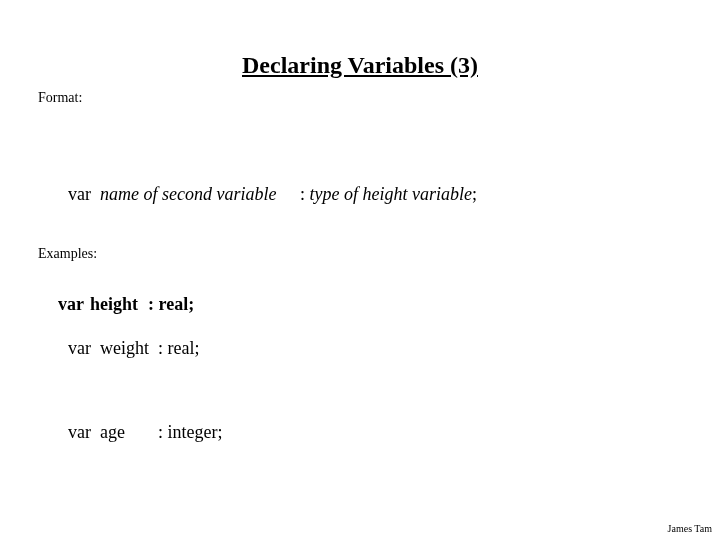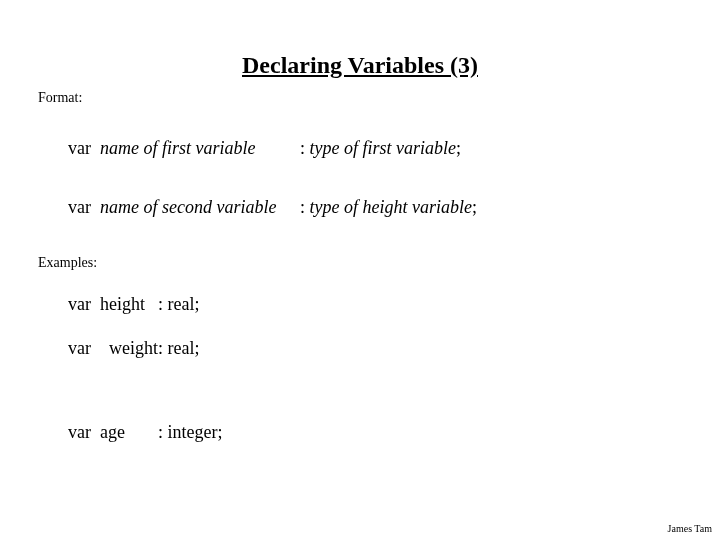--- a/index.html
+++ b/index.html
@@ -33,68 +33,64 @@
     position: absolute;
     font-size: 14px;
   }
   .section-format {
     top: 90px;
     left: 38px;
   }
   .section-examples {
     top: 246px;
     left: 38px;
-    margin-top: 9px;
   }
   .line {
     position: absolute;
     font-size: 18px;
     white-space: nowrap;
   }
   .line .ital { font-style: italic; }
   .col-var   { display: inline-block; }
   .col-name  { display: inline-block; }
   .footer {
     position: absolute;
     bottom: 6px;
     right: 8px;
     font-size: 10px;
     text-align: center;
   }
   .fmt1 { top: 138px; left: 68px; }
   .fmt2 { top: 184px; left: 68px; }
-  .ex1  { top: 294px; left: 68px; }
+  .ex1  { top: 294px; left: 58px; font-weight: bold; }
   .ex2  { top: 338px; left: 68px; }
   .ex3  { top: 382px; left: 68px; margin-top: 40px; }
 </style>
 </head>
 <body>
 
 <div class="slide">
 
   <div class="title">Declaring Variables (3)</div>
 
   <div class="section-label section-format">Format:</div>
 
-  <div class="line fmt1">
-    <span class="col-var" style="width:32px;">var</span><span class="ital col-name" style="width:200px;">name of first variable</span><span>: </span><span class="ital">type of first variable</span><span>;</span>
-  </div>
 
   <div class="line fmt2">
-    <span class="col-var" style="width:32px;">var</span><span class="ital col-name" style="width:200px;margin-top:13px;">name of second variable</span><span>: </span><span class="ital">type of height variable</span><span>;</span>
+    <span class="col-var" style="width:32px;">var</span><span class="ital col-name" style="width:200px;">name of second variable</span><span>: </span><span class="ital">type of height variable</span><span>;</span>
   </div>
 
   <div class="section-label section-examples">Examples:</div>
 
   <div class="line ex1">
     <span class="col-var" style="width:32px;">var</span><span class="col-name" style="width:58px;">height</span><span>: </span><span>real;</span>
   </div>
 
   <div class="line ex2">
-    <span class="col-var" style="width:32px;">var</span><span class="col-name" style="width:58px;text-align:right;">weight</span><span>: </span><span>real;</span>
+    <span class="col-var" style="width:32px;">var</span><span class="col-name" style="width:58px;">weight</span><span>: </span><span>real;</span>
   </div>
 
   <div class="line ex3">
     <span class="col-var" style="width:32px;">var</span><span class="col-name" style="width:58px;">age</span><span>: </span><span>integer;</span>
   </div>
 
   <div class="footer">James Tam</div>
 
 </div>
 

